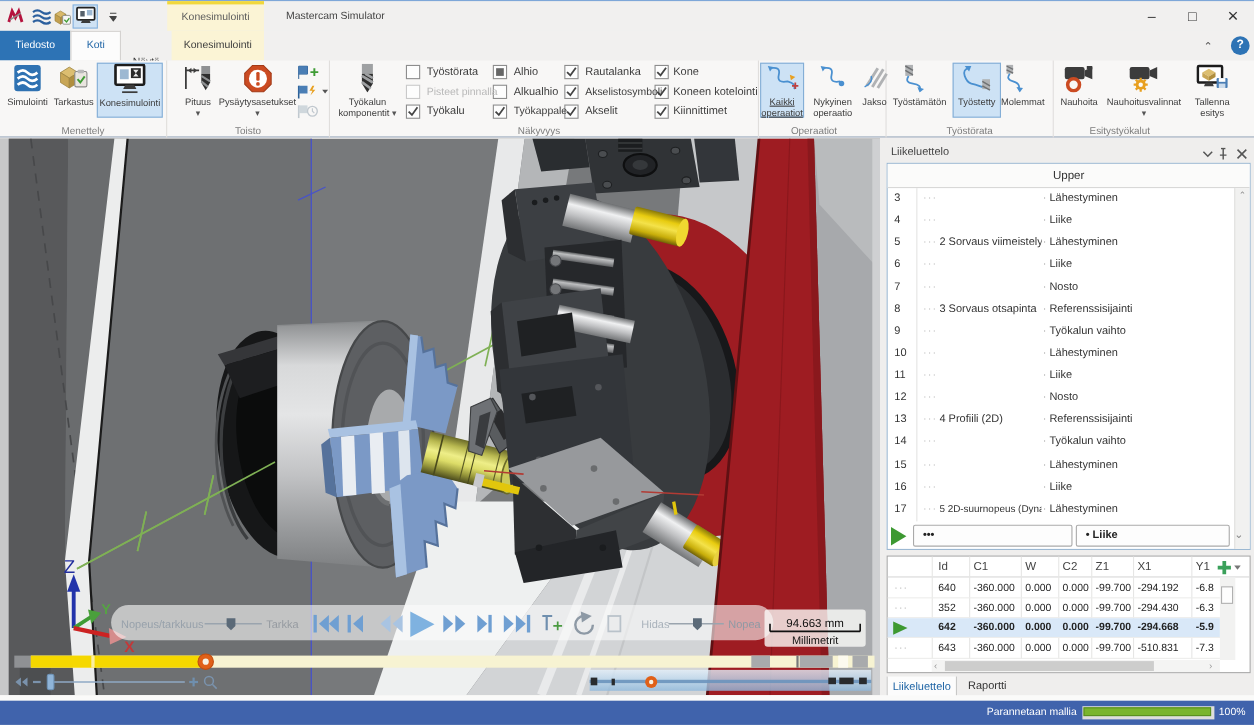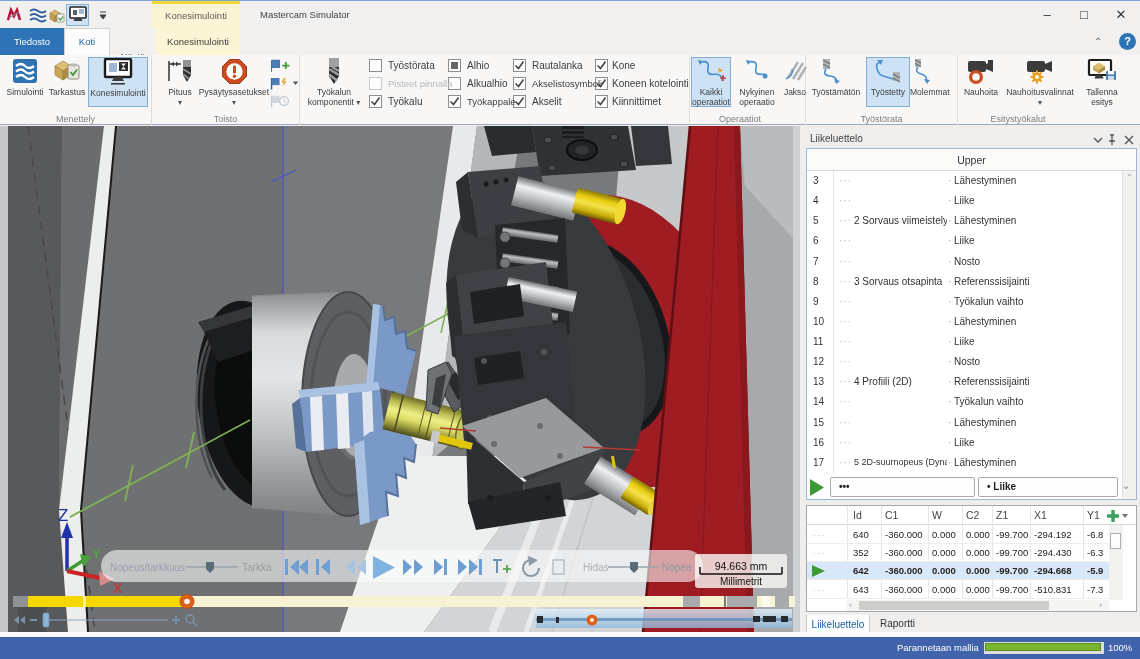--- a/index.html
+++ b/index.html
@@ -169,20 +169,21 @@
         <g transform="translate(0,40)" opacity="0.5">
           <path d="M4 2 l0 13" stroke="#8a9aa8" stroke-width="1.6"></path>
           <path d="M4 2 l9 0 0 8 -9 0 z" fill="#a8b8c4"></path>
           <circle cx="18" cy="8" r="5" fill="none" stroke="#8a9aa8" stroke-width="1.4"></circle>
           <path d="M18 5 l0 3 2 2" stroke="#8a9aa8" stroke-width="1.2" fill="none"></path>
         </g>
       </svg>
     </div>
 
     <div class="rgroup" style="left:300px;width:390px;">
+      <div class="rlabel" style="width:380px;">Näkyvyys</div>
       <div class="rbtn" style="left:6px;top:3px;width:56px;">
         <svg width="16" height="26" viewBox="0 0 16 26">
           <rect x="3" y="0" width="10" height="9" fill="#9fa1a3"></rect>
           <path d="M3 9 l10 0 0 9 -5 8 -5 -8 z" fill="#2e2e2e"></path>
           <path d="M3 11 l10 6 M3 16.5 l8 6 M6 9 l7 4" stroke="#9fa1a3" stroke-width="2.4"></path>
         </svg>
         <div class="cap">Työkalun<br>komponentit <span class="ddown">▾</span></div>
       </div>
 
       <div class="chk" style="left:69px;top:4px;"></div>
@@ -244,21 +245,21 @@
           <svg width="11" height="11">
             <path d="M1.5 5.5 l3 3 5-7" stroke="#444" stroke-width="1.6" fill="none"></path>
           </svg>
         </div>
         <div class="chklbl" style="left:312px;top:41px;">Kiinnittimet</div>
     </div>
 
     <div class="rgroup" style="left:690px;width:116px;">
       <div class="rlabel" style="width:100px;">Operaatiot</div>
       <div class="selbox abs" style="left:1px;top:2px;width:40px;height:50px;"></div>
-      <div class="rbtn" style="left:1px;top:3px;width:40px;">
+      <div class="rbtn" style="left:1px;top:3px;width:40px;text-decoration:underline;">
         <svg width="30" height="26" viewBox="0 0 30 26">
           <path d="M4 4 q10 -2 8 6 t8 6 q8 2 6 7" stroke="#4a90d0" stroke-width="1.6" fill="none"></path>
           <path d="M2 2 l5 1 -3 4 z" fill="#4a90d0"></path>
           <path d="M22 10 l5 2 -4 3 z" fill="#e8a020"></path>
           <path d="M24 20 l6 0 M27 17 l0 6" stroke="#c04040" stroke-width="1.6"></path>
         </svg>
         <div class="cap">Kaikki<br>operaatiot</div>
       </div>
       <div class="rbtn" style="left:43px;top:3px;width:48px;">
         <svg width="26" height="26" viewBox="0 0 26 26">

